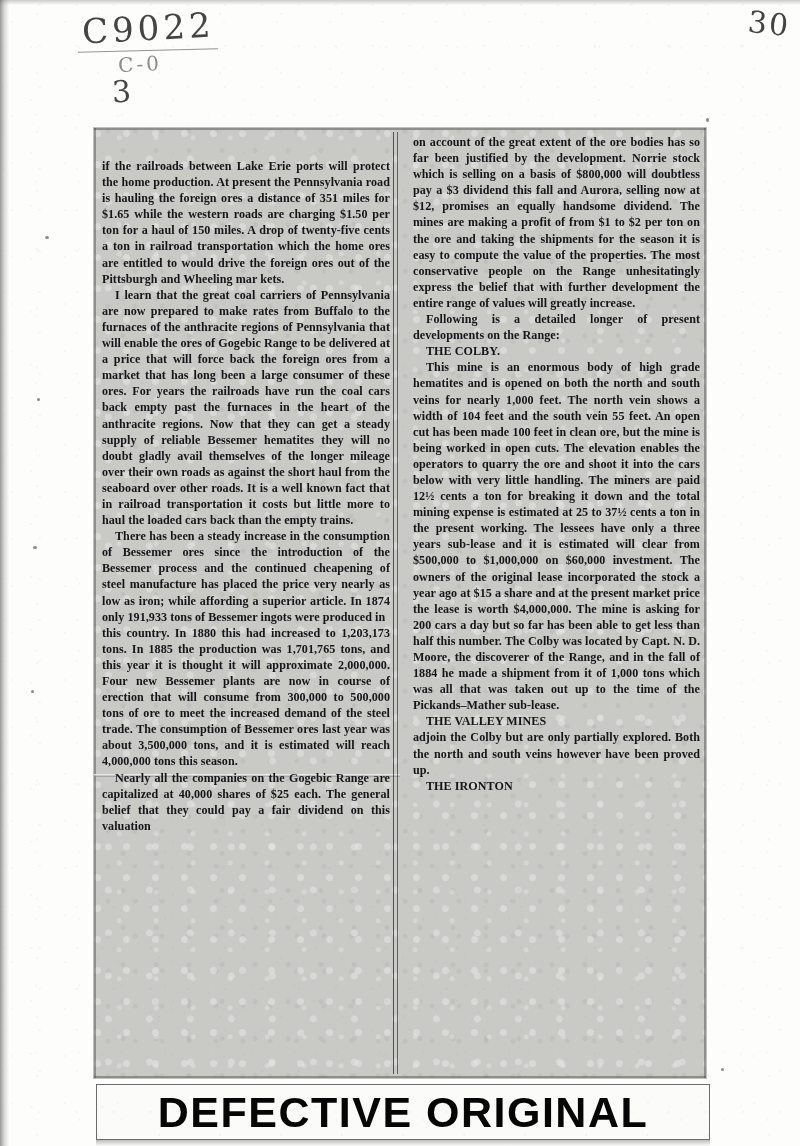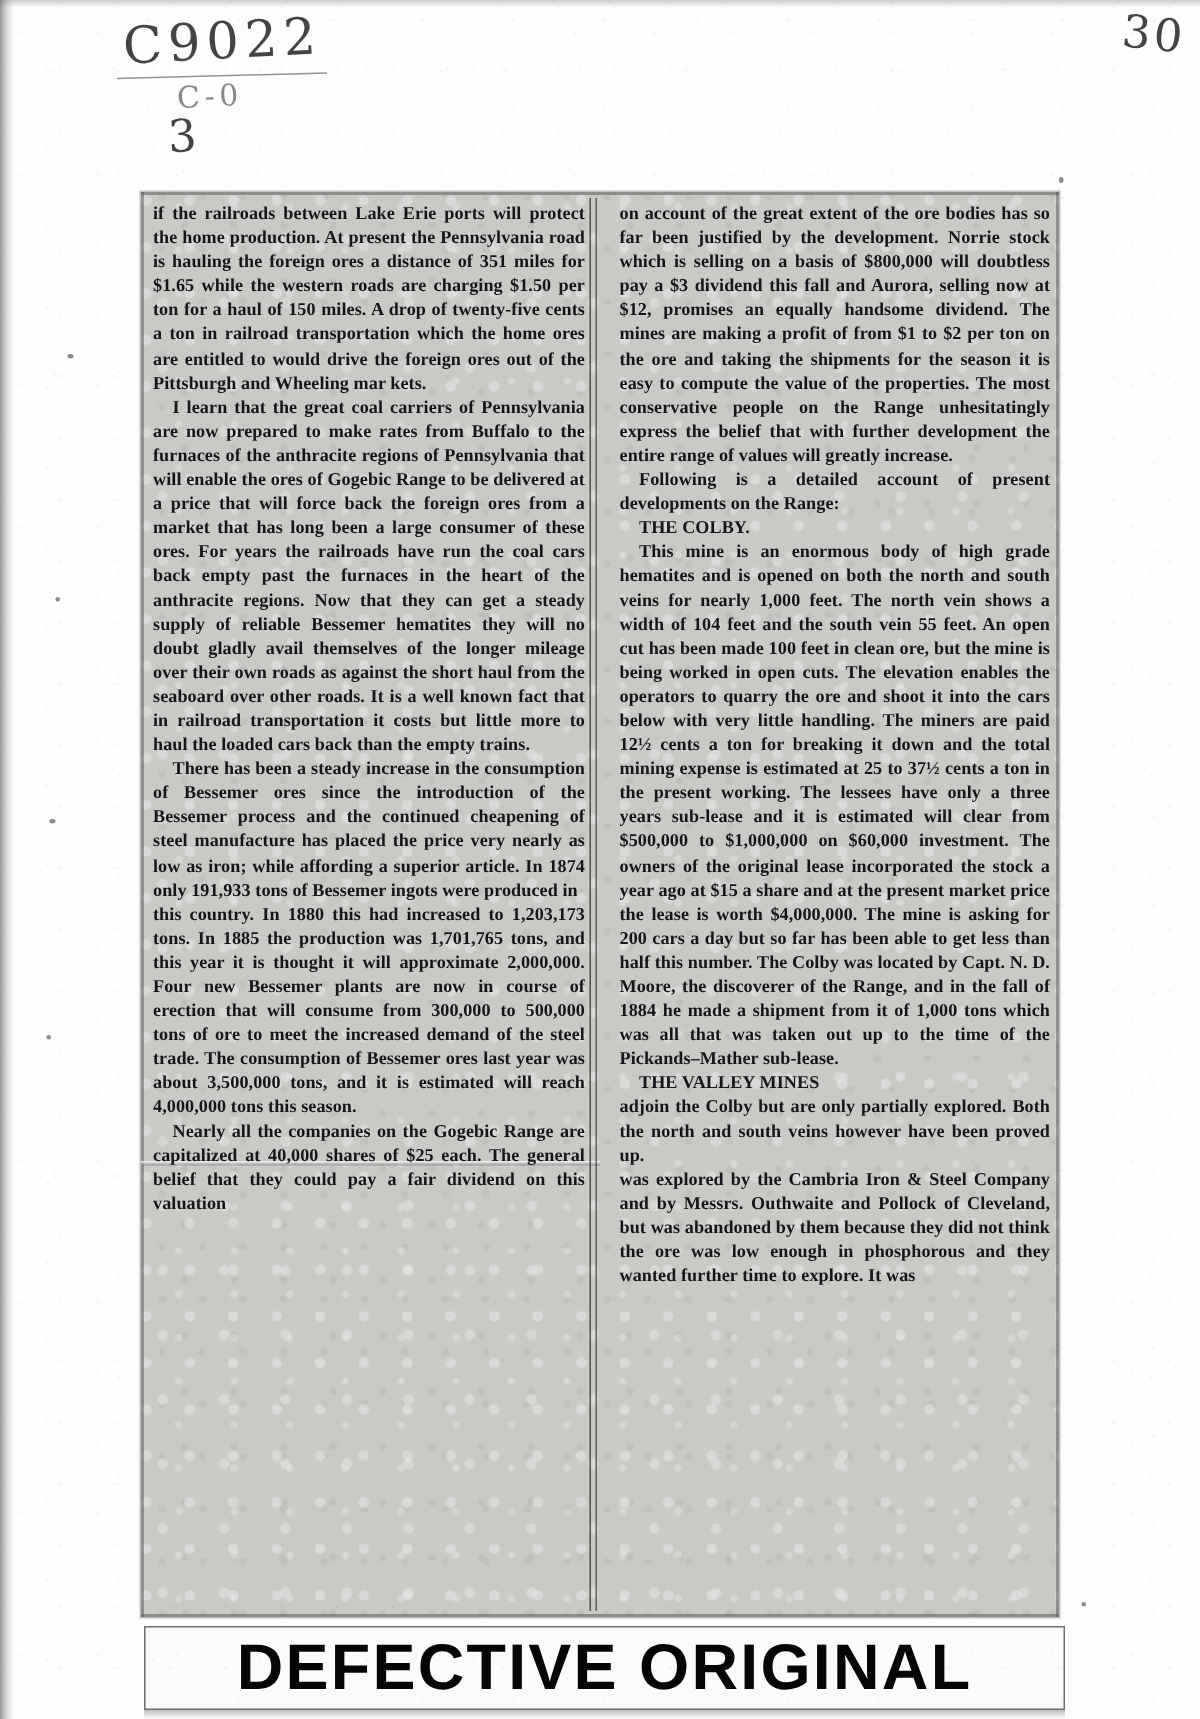--- a/index.html
+++ b/index.html
@@ -144,21 +144,21 @@
     inset: 0;
     display: flex;
     padding: 6px 6px 4px 8px;
     box-sizing: border-box;
   }
   .column {
     width: 50%;
     box-sizing: border-box;
     position: relative;
   }
-  #column-left  { padding-right: 11px; }
+  #column-left  { padding-right: 11px; margin-top: 24px; }
   #column-right { padding-left: 12px; }
 
   
   #column-rule {
     position: absolute;
     left: 299px;
     top: 4px;
     bottom: 4px;
     width: 3px;
     border-left: 1px solid rgba(40,40,40,.75);
@@ -269,26 +269,26 @@
             <p class="noindent">if the railroads between Lake Erie ports will protect the home production. At present the Pennsylvania road is hauling the foreign ores a distance of 351 miles for $1.65 while the western roads are charging $1.50 per ton for a haul of 150 miles. A drop of twenty-five cents a ton in railroad transportation which the home ores are entitled to would drive the foreign ores out of the Pittsburgh and Wheeling mar kets.</p>
             <p class="">I learn that the great coal carriers of Pennsylvania are now prepared to make rates from Buffalo to the furnaces of the anthracite regions of Pennsylvania that will enable the ores of Gogebic Range to be delivered at a price that will force back the foreign ores from a market that has long been a large consumer of these ores. For years the railroads have run the coal cars back empty past the furnaces in the heart of the anthracite regions. Now that they can get a steady supply of reliable Bessemer hematites they will no doubt gladly avail themselves of the longer mileage over their own roads as against the short haul from the seaboard over other roads. It is a well known fact that in railroad transportation it costs but little more to haul the loaded cars back than the empty trains.</p>
             <p class="">There has been a steady increase in the consumption of Bessemer ores since the introduction of the Bessemer process and the continued cheapening of steel manufacture has placed the price very nearly as low as iron; while affording a superior article. In 1874 only 191,933 tons of Bessemer ingots were produced in</p>
             <p class="noindent">this country. In 1880 this had increased to 1,203,173 tons. In 1885 the production was 1,701,765 tons, and this year it is thought it will approximate 2,000,000. Four new Bessemer plants are now in course of erection that will consume from 300,000 to 500,000 tons of ore to meet the increased demand of the steel trade. The consumption of Bessemer ores last year was about 3,500,000 tons, and it is estimated will reach 4,000,000 tons this season.</p>
             <p class="">Nearly all the companies on the Gogebic Range are capitalized at 40,000 shares of $25 each. The general belief that they could pay a fair dividend on this valuation</p>
           </div>
       </div>
       <div class="column" id="column-right">
         <div class="col-text" id="right-col-text">
             <p class="noindent">on account of the great extent of the ore bodies has so far been justified by the development. Norrie stock which is selling on a basis of $800,000 will doubtless pay a $3 dividend this fall and Aurora, selling now at $12, promises an equally handsome dividend. The mines are making a profit of from $1 to $2 per ton on the ore and taking the shipments for the season it is easy to compute the value of the properties. The most conservative people on the Range unhesitatingly express the belief that with further development the entire range of values will greatly increase.</p>
-            <p class="">Following is a detailed account of present developments on the Range:</p>
+            <p class="">Following is a detailed longer of present developments on the Range:</p>
             <p class="subhead">THE COLBY.</p>
             <p class="">This mine is an enormous body of high grade hematites and is opened on both the north and south veins for nearly 1,000 feet. The north vein shows a width of 104 feet and the south vein 55 feet. An open cut has been made 100 feet in clean ore, but the mine is being worked in open cuts. The elevation enables the operators to quarry the ore and shoot it into the cars below with very little handling. The miners are paid 12½ cents a ton for breaking it down and the total mining expense is estimated at 25 to 37½ cents a ton in the present working. The lessees have only a three years sub-lease and it is estimated will clear from $500,000 to $1,000,000 on $60,000 investment. The owners of the original lease incorporated the stock a year ago at $15 a share and at the present market price the lease is worth $4,000,000. The mine is asking for 200 cars a day but so far has been able to get less than half this number. The Colby was located by Capt. N. D. Moore, the discoverer of the Range, and in the fall of 1884 he made a shipment from it of 1,000 tons which was all that was taken out up to the time of the Pickands–Mather sub-lease.</p>
             <p class="subhead">THE VALLEY MINES</p>
             <p class="noindent">adjoin the Colby but are only partially explored. Both the north and south veins however have been proved up.</p>
-            <p class="noindent">was explored by the Cambria Iron &amp; Steel Company and by Messrs. Outhwaite and Pollock of Cleveland, but was abandoned by them because they did not think the ore was low enough in phosphorous and they wanted further time to explore. It was</p>
+            <p class="subhead">THE IRONTON</p>
           </div>
       </div>
     </div>
 
   </div>
 
   <div id="defective-stamp">
     <div id="defective-stamp-text">DEFECTIVE ORIGINAL</div>
   </div>
   <div id="defective-stamp-shadow"></div>

